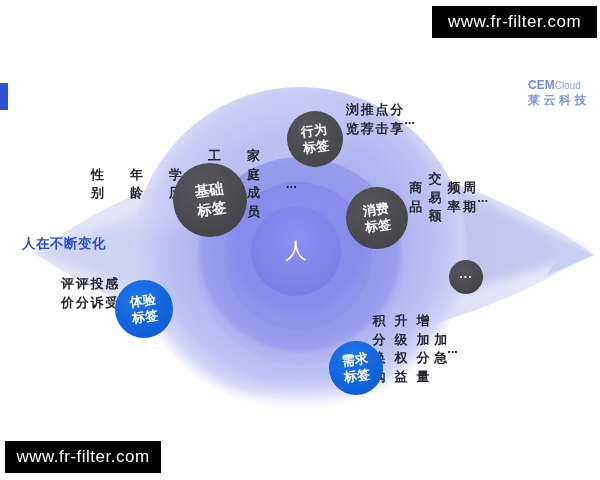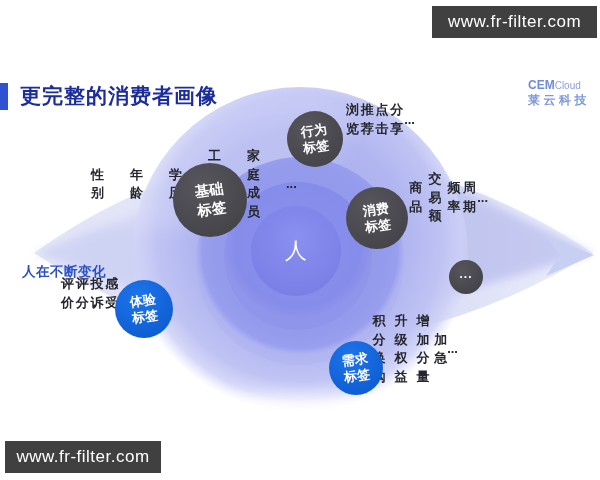--- a/index.html
+++ b/index.html
@@ -12,37 +12,37 @@
   .page-title{position:absolute;left:20px;top:82px;font-size:21px;font-weight:800;
               color:#1b2d9c;letter-spacing:1px;}
 
   
   .logo{position:absolute;left:528px;top:79px;line-height:12px;}
   .logo .row1{font-size:12px;color:#6f8cd8;font-weight:800;letter-spacing:0;}
   .logo .row1 .cloud{font-weight:400;font-size:10px;color:#8ba1e0;}
   .logo .row2{font-size:12px;letter-spacing:3.5px;color:#7f98dc;font-weight:700;margin-top:2px;}
 
   
-  .wm{position:absolute;background:#404040;color:#fff;font-size:17px;
+  .wm{position:absolute;background:#000000;color:#fff;font-size:17px;
       display:flex;align-items:center;justify-content:center;letter-spacing:.5px;}
   .wm-top{left:432px;top:6px;width:165px;height:32px;}
   .wm-bottom{left:5px;top:441px;width:156px;height:32px;}
 
   
   .list{position:absolute;display:flex;flex-direction:row;align-items:center;
         font-weight:700;color:#26262e;font-size:13px;line-height:18.5px;text-align:center;}
   .l-basic{left:91px;top:147px;width:90px;gap:26px;}
   .l-behavior{left:345px;top:100px;width:70px;line-height:19px;}
   .l-consumption{left:408px;top:170px;width:80px;}
   .l-experience{left:60px;top:275px;width:70px;}
   .l-demand{left:368px;top:312px;width:90px;}
 
   
   .axis{position:absolute;font-size:13.5px;font-weight:800;color:#2b4fc9;letter-spacing:.5px;}
-  .axis-left{left:22px;top:263px;}
+  .axis-left{left:22px;top:235px;}
   .axis-right{left:489px;top:245px;}
 
   
   .node{position:absolute;border-radius:50%;display:flex;align-items:center;justify-content:center;
         color:#fff;font-weight:700;text-align:center;}
   .node .rot{transform:rotate(-8deg);line-height:16px;font-size:13px;}
   .dark{background:radial-gradient(circle at 38% 30%,#56565c,#3f3f44);}
   .blue{background:radial-gradient(circle at 40% 28%,#1e74ea,#0a57cc);}
   .node-basic{left:173px;top:163px;width:74px;height:74px;}
   .node-basic .rot{font-size:14.5px;line-height:19px;}
@@ -101,21 +101,20 @@
     <path d="M593,253 L425,172 L400,310 Z" fill="#aab0ea" opacity="0.55" filter="url(#soft4)"></path>
     <circle cx="300" cy="255" r="168" fill="url(#gIris)"></circle>
     <ellipse cx="215" cy="160" rx="140" ry="58" fill="#ffffff" opacity="0.16" filter="url(#soft10)" transform="rotate(-18 215 160)"></ellipse>
     <circle cx="300" cy="261" r="104" fill="url(#gR2)"></circle>
     <circle cx="298" cy="256" r="74" fill="url(#gR3)"></circle>
     <ellipse cx="300" cy="528" rx="440" ry="130" fill="#ffffff" opacity="0.97" filter="url(#soft10)"></ellipse>
     <path d="M546,236 L594,255 L546,276 L560,255 Z" fill="#c7cff2"></path>
   </svg>
 
   <div class="accent-bar"></div>
-  <div class="page-title">更完整的消费者画像</div>
 
   <div class="logo">
     <div class="row1"><span>CEM</span><span class="cloud">Cloud</span></div>
     <div class="row2">莱云科技</div>
   </div>
 
   <div class="wm wm-top">www.fr-filter.com</div>
   <div class="wm wm-bottom">www.fr-filter.com</div>
 
   <div class="list l-basic">

